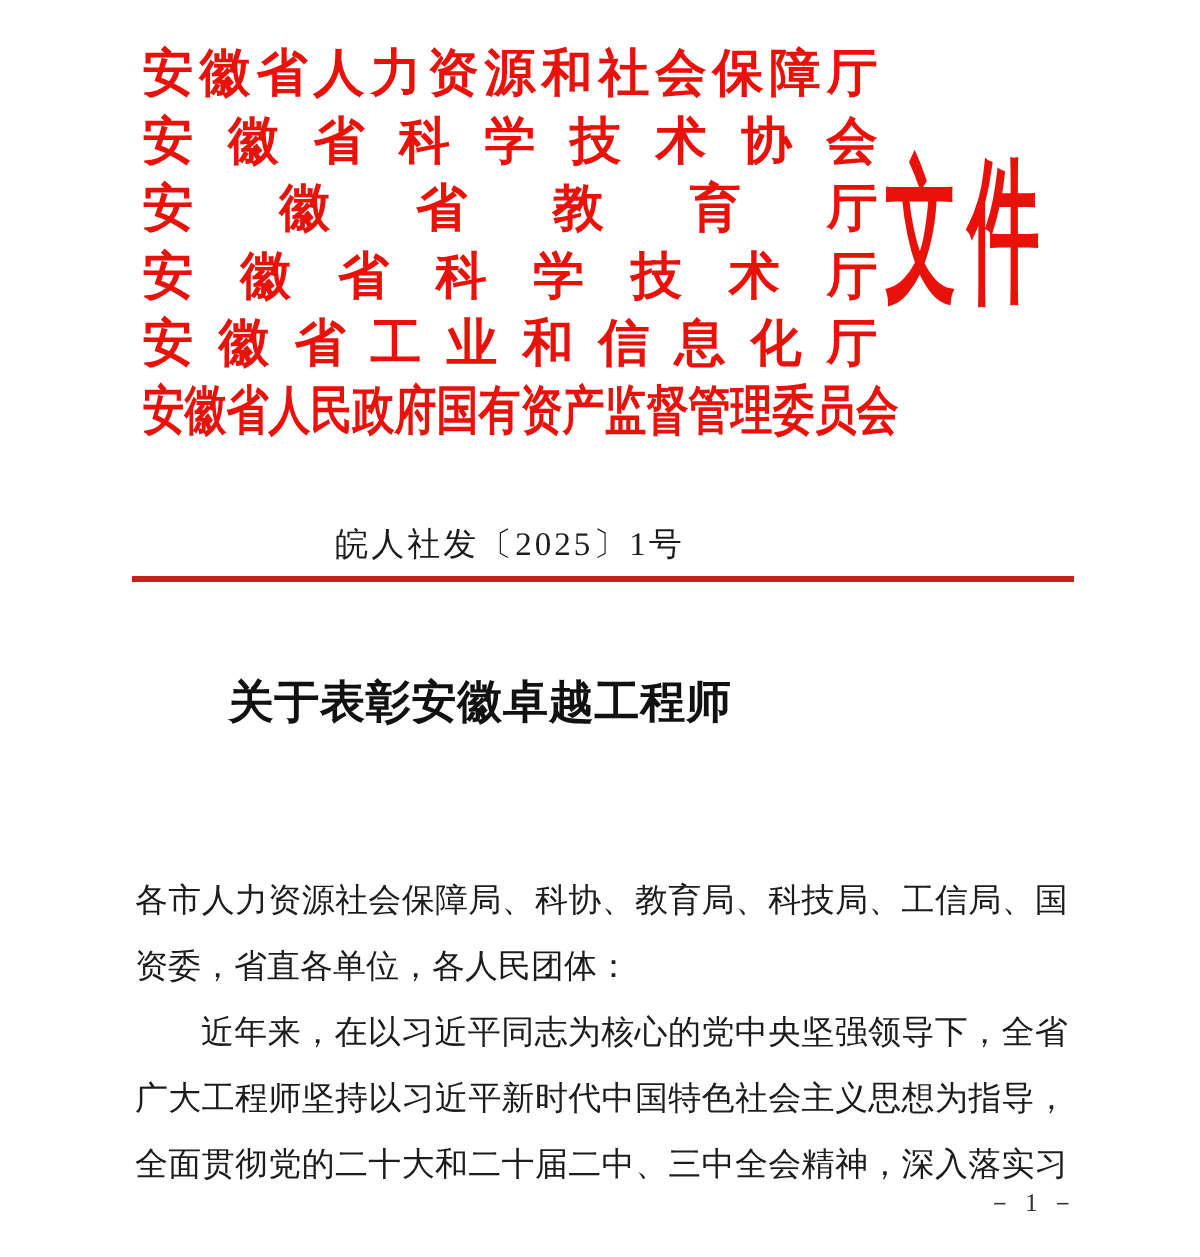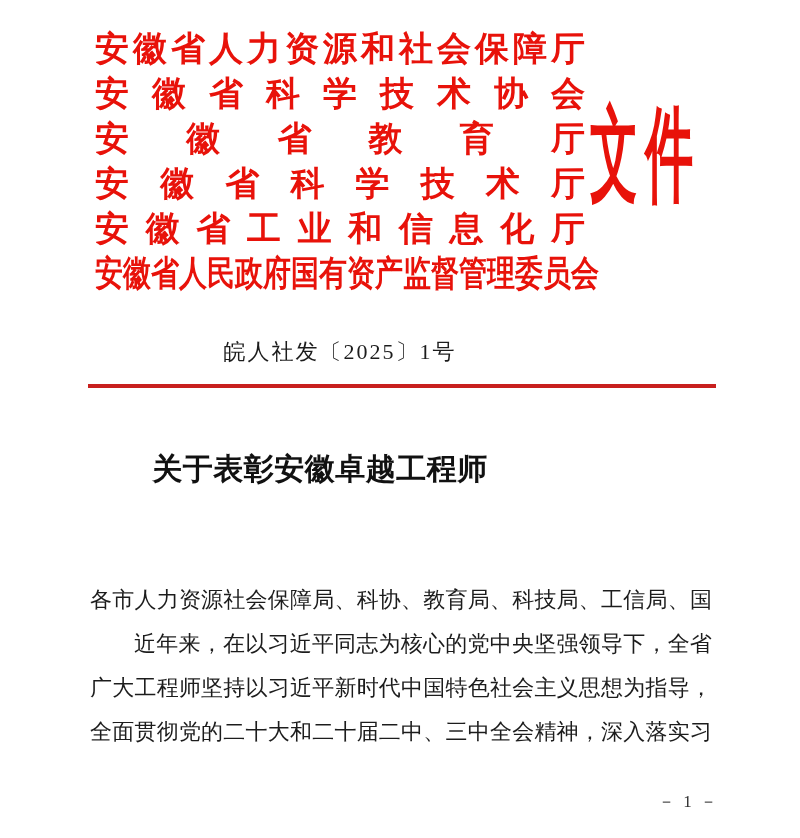--- a/index.html
+++ b/index.html
@@ -52,21 +52,21 @@
     letter-spacing: 16px;
     white-space: nowrap;
     transform: scaleX(0.46);
     transform-origin: 0 0;
   }
 
   
   .doc-number {
     position: absolute;
     left: 0;
-    top: 337px;
+    top: 348px;
     width: 680px;
     text-align: center;
     font-size: 22px;
     letter-spacing: 2px;
     color: var(--ink, #1c1c1c);
   }
 
   
   .red-divider {
     position: absolute;
@@ -242,20 +242,21 @@
         <span>科</span>
         <span>技</span>
         <span>局</span>
         <span>、</span>
         <span>工</span>
         <span>信</span>
         <span>局</span>
         <span>、</span>
         <span>国</span>
       </div>
+    <div class="body-line">资委，省直各单位，各人民团体：</div>
     <div class="body-line spread indent">
         <span>近</span>
         <span>年</span>
         <span>来</span>
         <span>，</span>
         <span>在</span>
         <span>以</span>
         <span>习</span>
         <span>近</span>
         <span>平</span>

